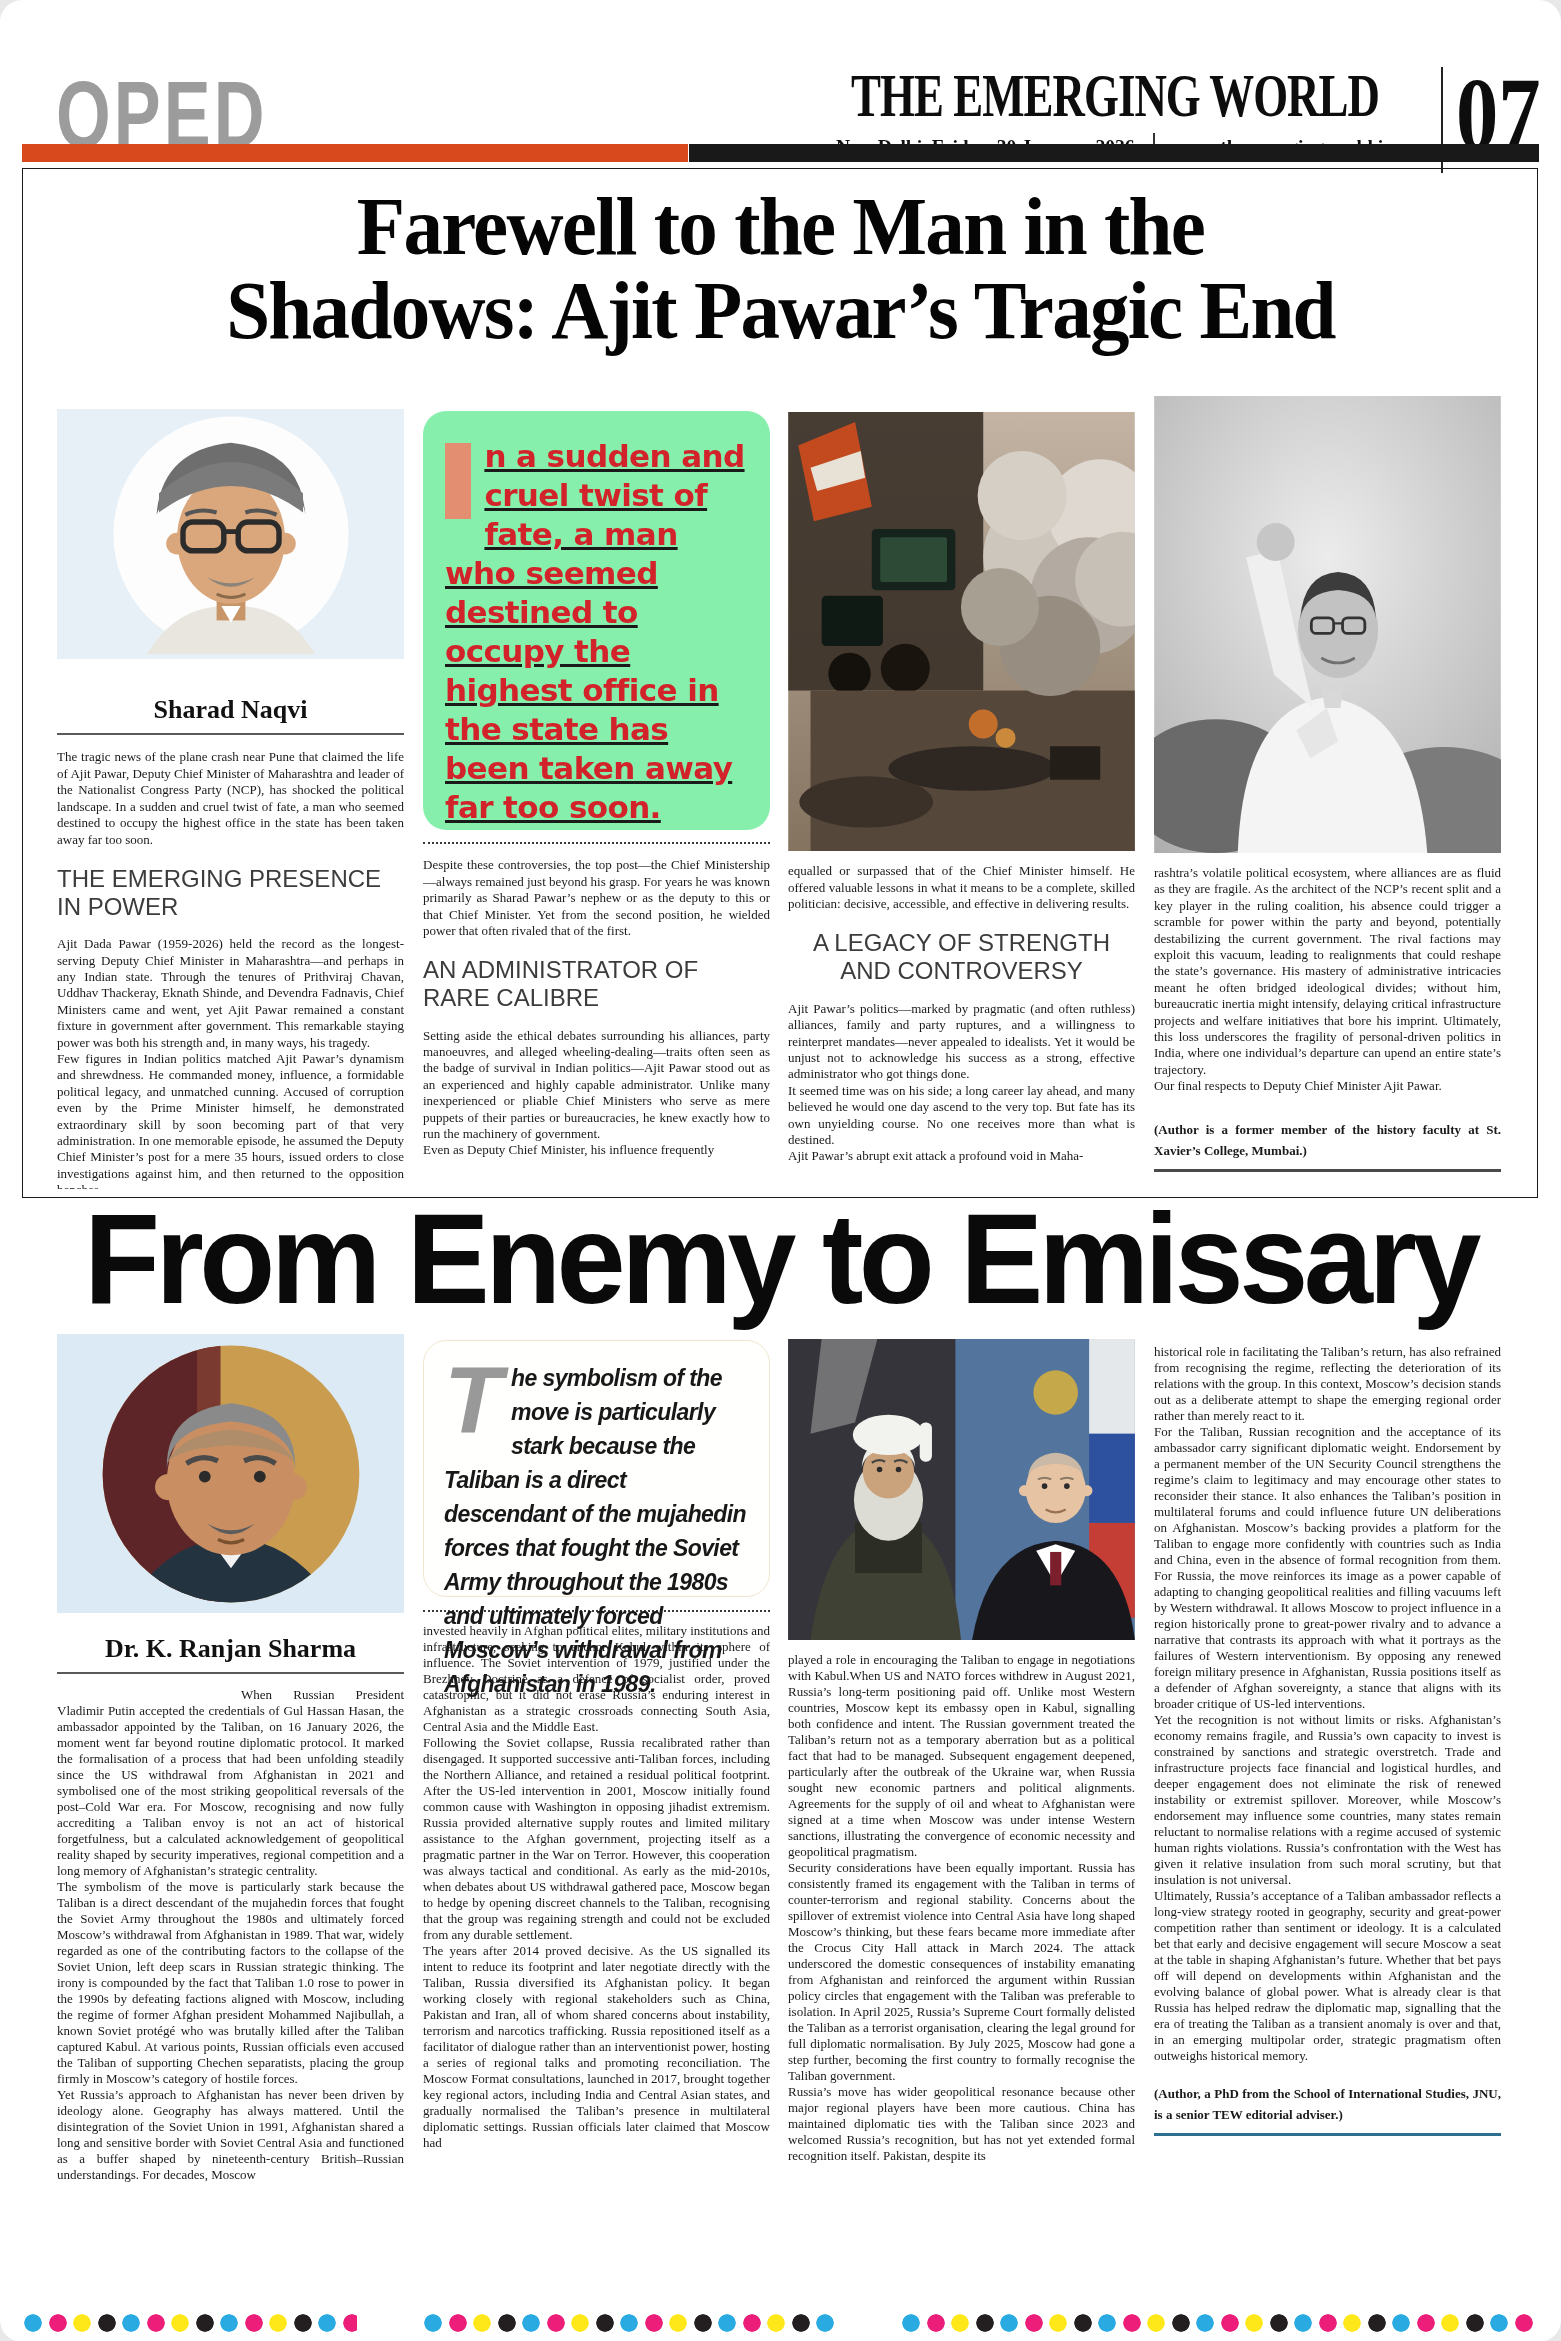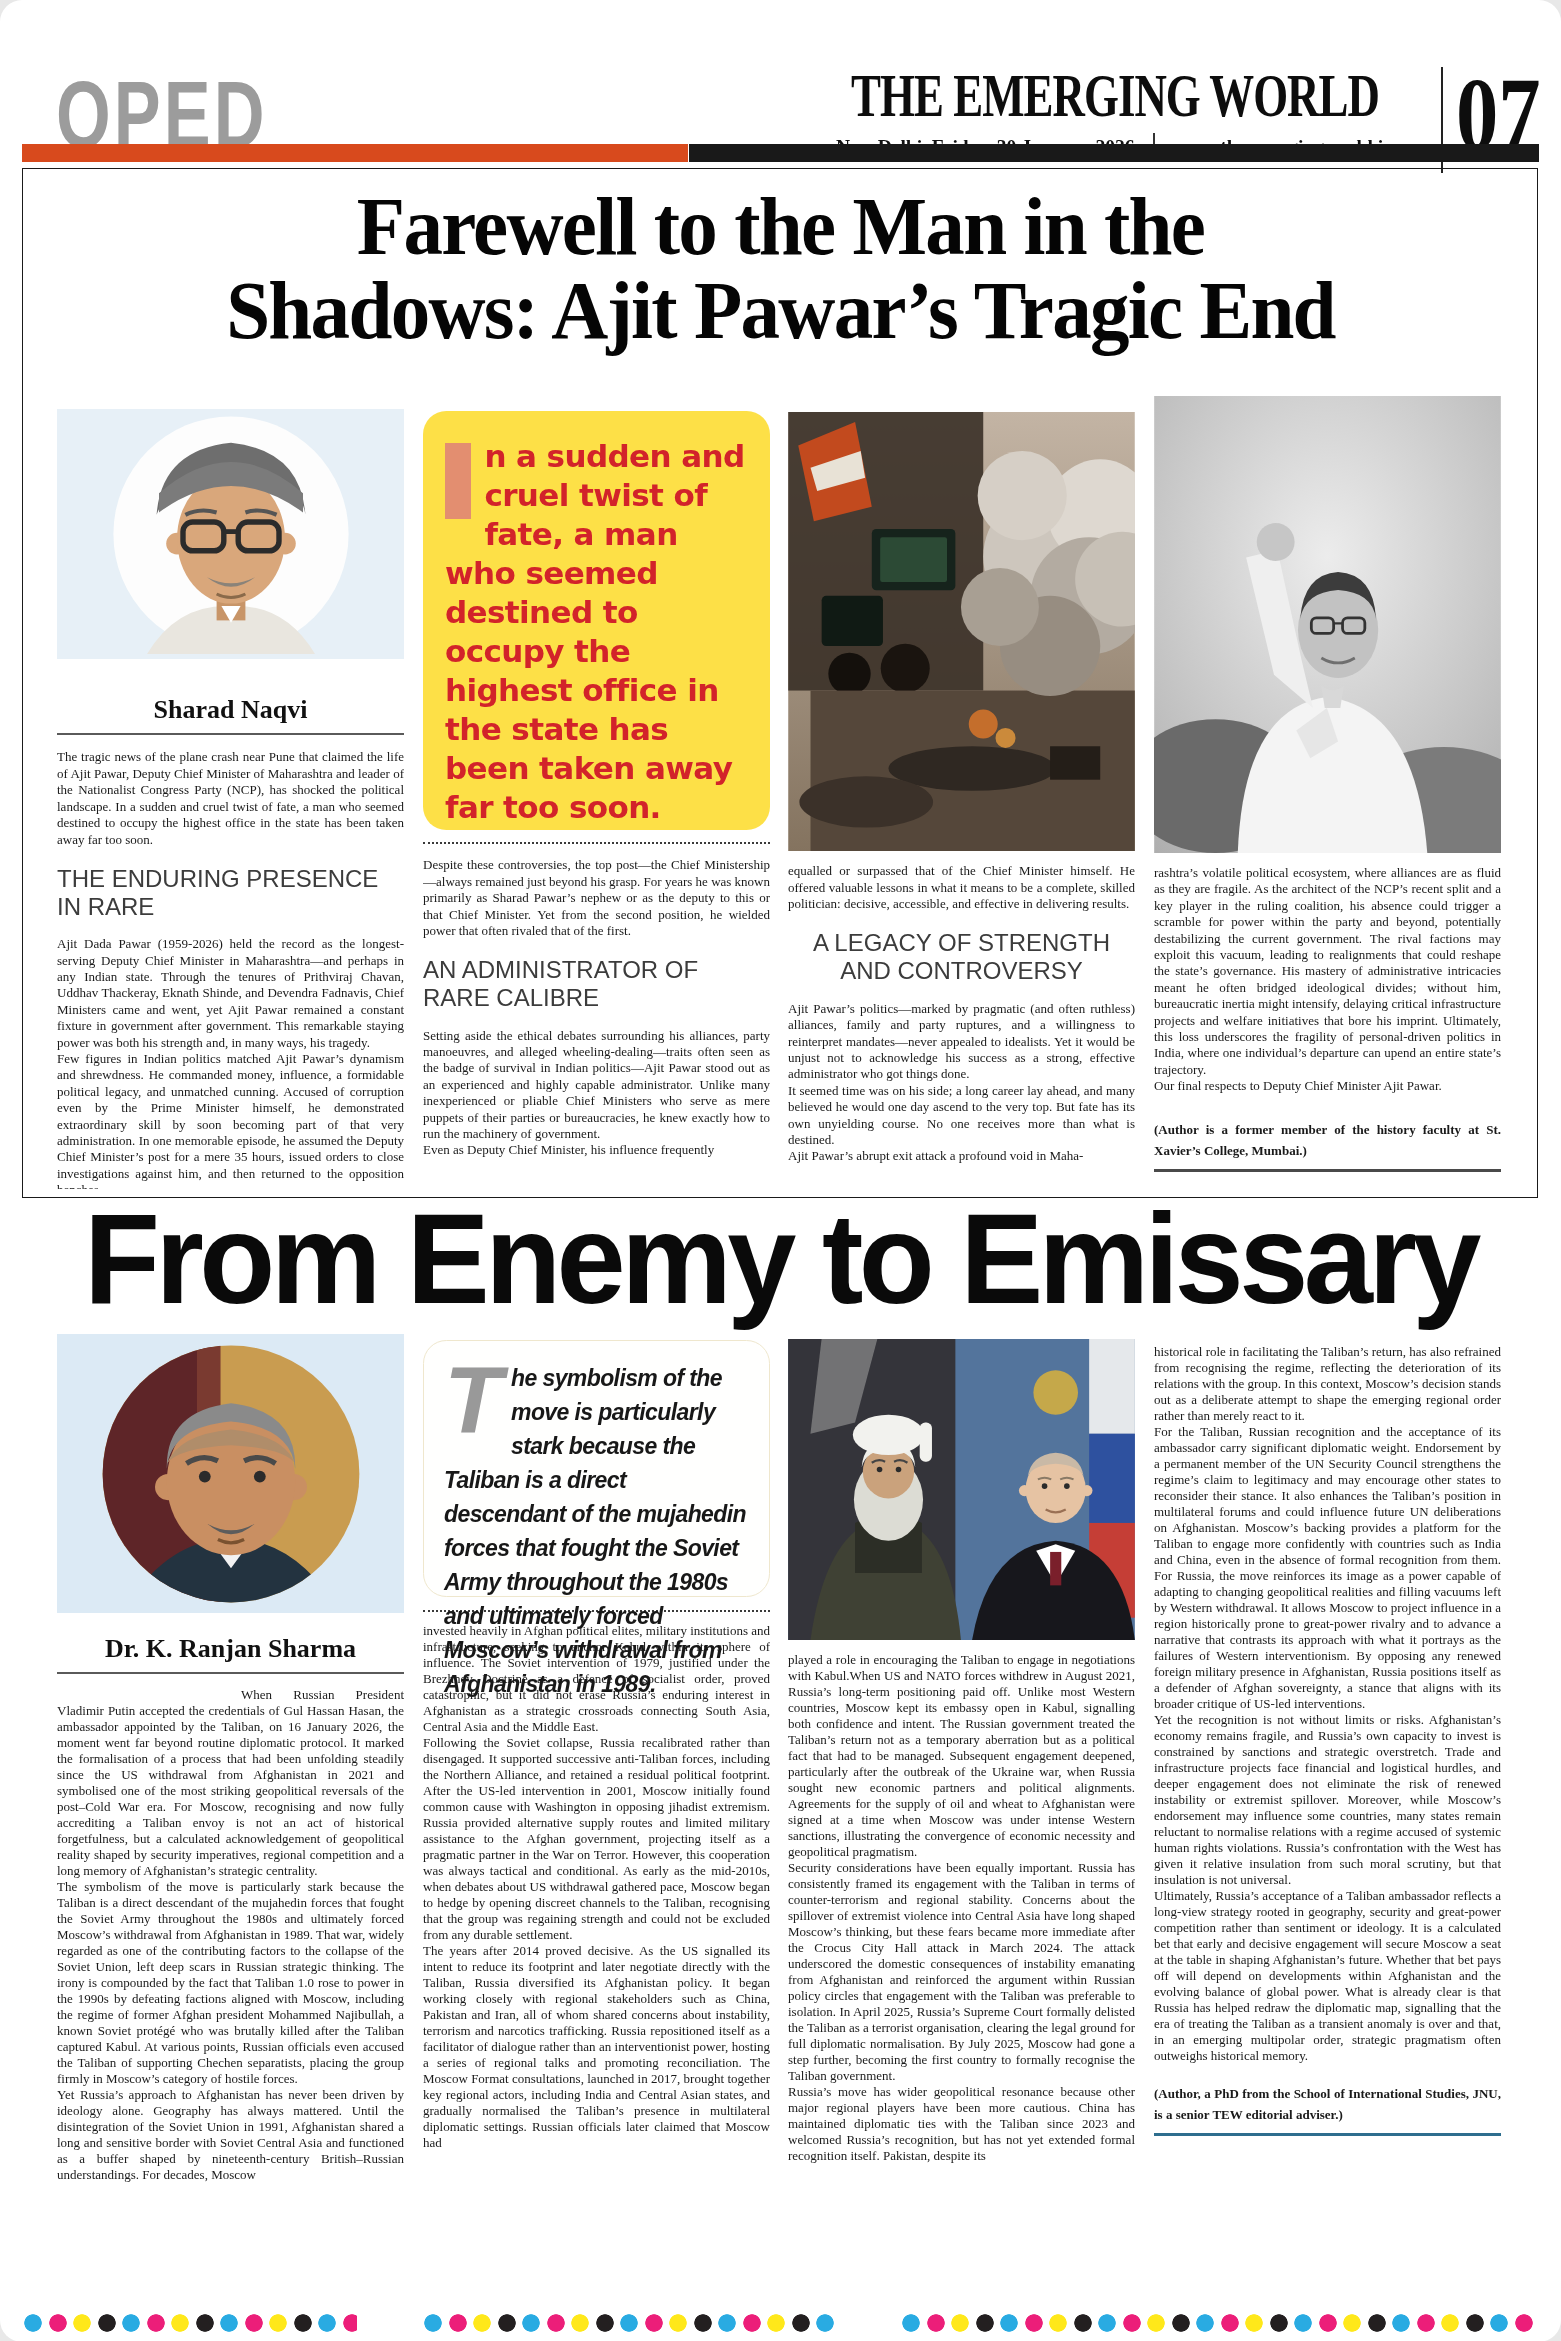--- a/index.html
+++ b/index.html
@@ -38,21 +38,21 @@
   .subhead.centered{text-align:center;}
   .authorname{font-family:"Liberation Serif",serif;font-weight:bold;font-size:26px;
         text-align:center;margin-top:36px;color:#111;}
   .authorrule{height:2.2px;background:#5a5a5a;margin-top:7.8px;}
   .photobox{background:#e7f0f7;display:flex;align-items:center;justify-content:center;}
   .credit{font-family:"Liberation Serif",serif;font-weight:bold;font-size:13px;line-height:21px;
         text-align:justify;margin-top:24.5px;padding-bottom:7.8px;}
   .creditrule1{height:2.8px;background:#4a4a4a;}
   .creditrule2{height:3.3px;background:#2e6e8e;}
   
-  .quote1{background:#fde047;border-radius:23.4px;padding:26px 20px 15.6px 22px;height:377px;box-sizing:content-box;}
+  .quote1{background:#86efac;border-radius:23.4px;padding:26px 20px 15.6px 22px;height:377px;box-sizing:content-box;text-decoration:underline;}
   .quote1 .bar{float:left;width:26px;height:76px;background:#e38e70;margin:5.6px 13.4px 3.3px 0;}
   .quote1 .qtext{font-family:"DejaVu Sans","Liberation Sans",sans-serif;font-weight:bold;
         color:#d2232a;font-size:31px;line-height:39px;letter-spacing:-0.6px;}
   .quote2{background:#fffffe;border:1.7px solid #efe7cd;border-radius:23.4px;padding:20px 19px 16.7px 20px;
         height:219px;box-sizing:content-box;}
   .quote2 .qtext{font-family:"Liberation Sans",sans-serif;font-weight:bold;font-style:italic;
         color:#181818;font-size:23px;line-height:34px;letter-spacing:-0.6px;}
   .quote2 .tcap{float:left;font-family:"Liberation Sans",sans-serif;font-weight:bold;font-style:italic;
         font-size:95px;line-height:72px;color:#999;margin:3.3px 9px 0 0;}
   .dotsep{border-top:2.2px dotted #3a3a3a;margin-top:12.3px;}
@@ -114,21 +114,21 @@
         <line x1="94" y1="98" x2="106" y2="98" stroke="#2b2b2b" stroke-width="4"></line>
         <path d="M62 84 q12 -6 26 -2" stroke="#555" stroke-width="3.5" fill="none"></path>
         <path d="M112 82 q12 -4 26 2" stroke="#555" stroke-width="3.5" fill="none"></path>
         <path d="M80 136 Q100 146 120 136 Q100 152 80 136 Z" fill="#8a8379"></path>
         <path d="M88 150 q12 6 24 0" stroke="#8a6a4a" stroke-width="2.5" fill="none"></path>
       </svg>
     </div>
     <div class="authorname">Sharad Naqvi</div>
     <div class="authorrule"></div>
     <p style="margin-top:14.5px;">The tragic news of the plane crash near Pune that claimed the life of Ajit Pawar, Deputy Chief Minister of Maharashtra and leader of the Nationalist Congress Party (NCP), has shocked the political landscape. In a sudden and cruel twist of fate, a man who seemed destined to occupy the highest office in the state has been taken away far too soon.</p>
-    <div class="subhead">THE ENDURING PRESENCE IN RARE</div>
+    <div class="subhead">THE EMERGING PRESENCE IN POWER</div>
     <p>Ajit Dada Pawar (1959-2026) held the record as the longest-serving Deputy Chief Minister in Maharashtra—and perhaps in any Indian state. Through the tenures of Prithviraj Chavan, Uddhav Thackeray, Eknath Shinde, and Devendra Fadnavis, Chief Ministers came and went, yet Ajit Pawar remained a constant fixture in government after government. This remarkable staying power was both his strength and, in many ways, his tragedy.</p>
     <p>Few figures in Indian politics matched Ajit Pawar’s dynamism and shrewdness. He commanded money, influence, a formidable political legacy, and unmatched cunning. Accused of corruption even by the Prime Minister himself, he demonstrated extraordinary skill by soon becoming part of that very administration. In one memorable episode, he assumed the Deputy Chief Minister’s post for a mere 35 hours, issued orders to close investigations against him, and then returned to the opposition benches.</p>
   </div>
 
   <div class="col a1c body1" id="a1col2">
     <div class="quote1" style="margin-top:21px;">
       <div class="bar"></div>
       <div class="qtext"><span>n a sudden and cruel twist of fate, a man who seemed destined to occupy the highest office in the state has been taken away far too soon.</span></div>
     </div>
     <div class="dotsep"></div>

